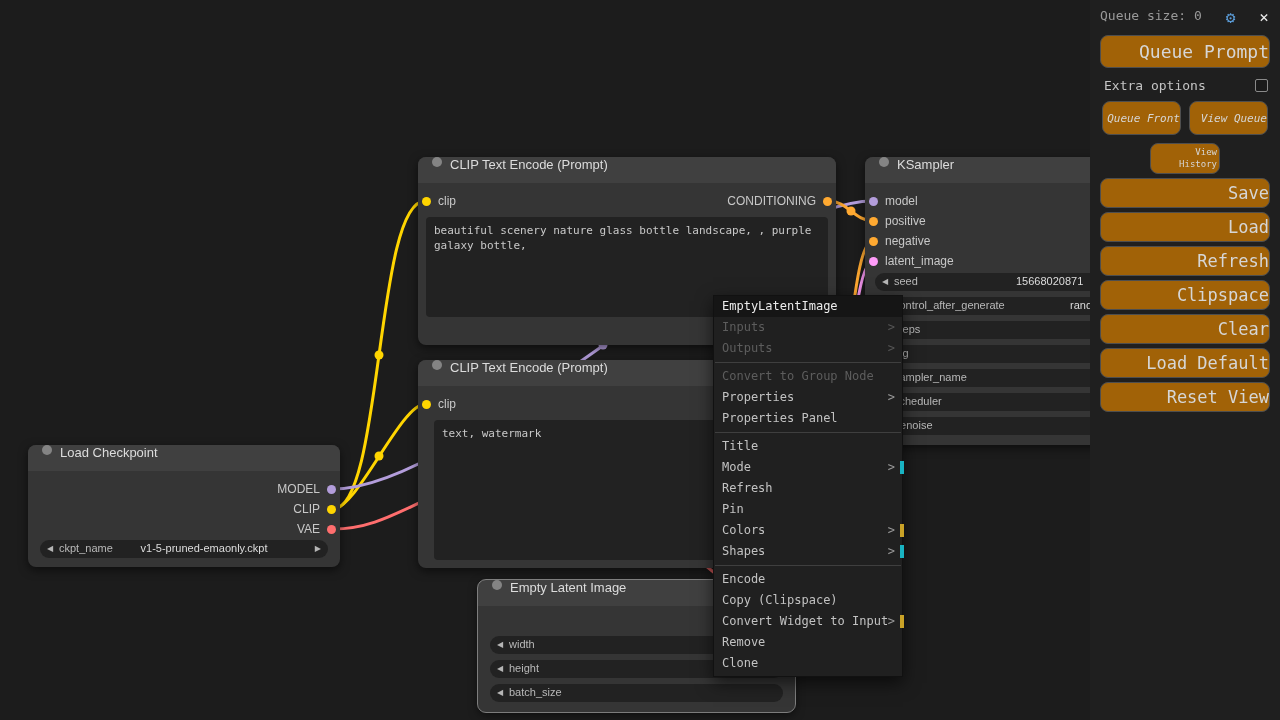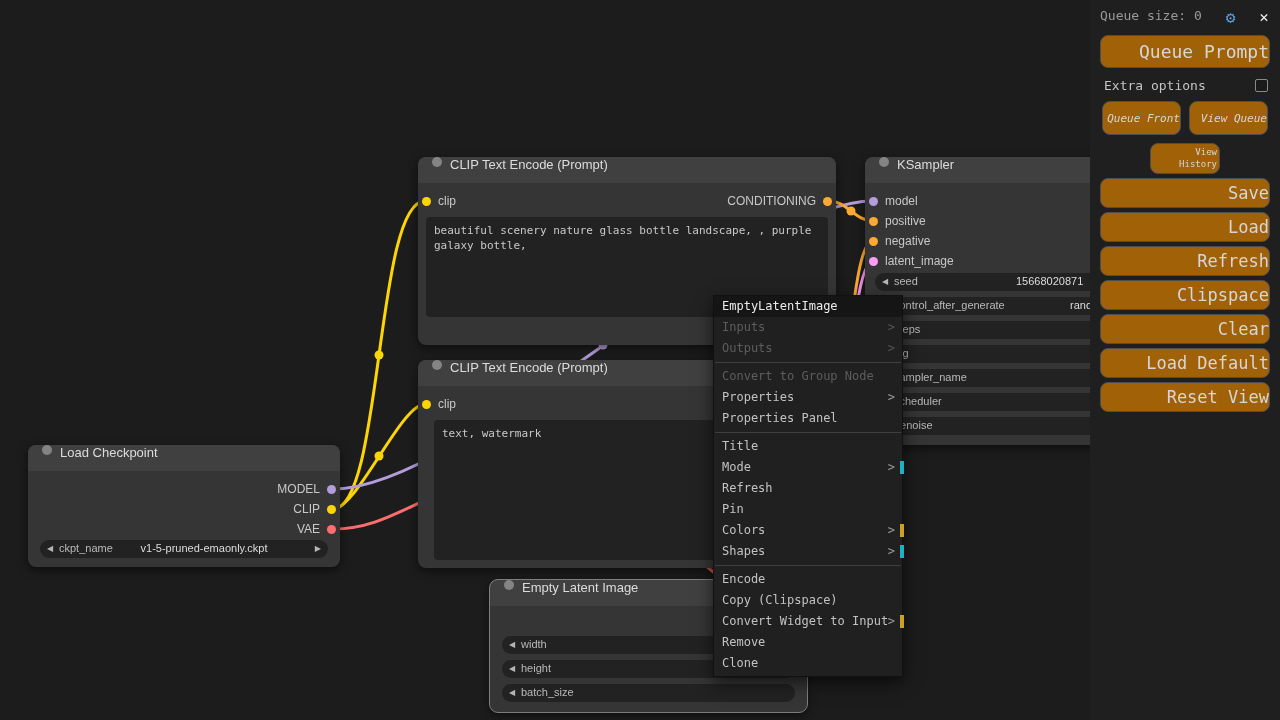--- a/index.html
+++ b/index.html
@@ -138,21 +138,21 @@
       <span class="tdot"></span>
       <span>CLIP Text Encode (Prompt)</span>
     </div>
     <div class="port in" style="top:37px;">
       <span class="pdot c-clip"></span>
       <span>clip</span>
     </div>
     <div class="ntext" style="left:8px; top:60px; width:402px; height:140px;margin-left:8px;">text, watermark</div>
   </div>
 
-  <div class="node selected" style="left:490px; top:580px; width:317px; height:132px;">
+  <div class="node selected" style="left:478px; top:580px; width:317px; height:132px;">
     <div class="ntitle">
       <span class="tdot"></span>
       <span>Empty Latent Image</span>
     </div>
     <div class="widget" style="left:12px; top:56px; width:293px;">
       <span class="warr l">◀</span>
       <span class="wlabel">width</span>
     </div>
     <div class="widget" style="left:12px; top:80px; width:293px;">
       <span class="warr l">◀</span>

